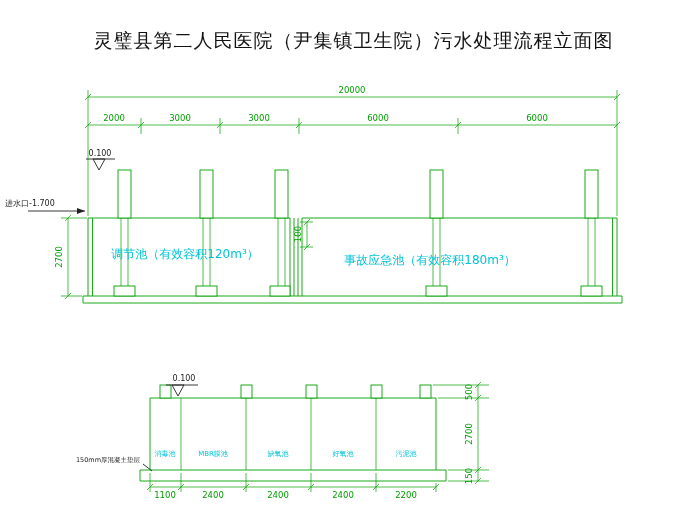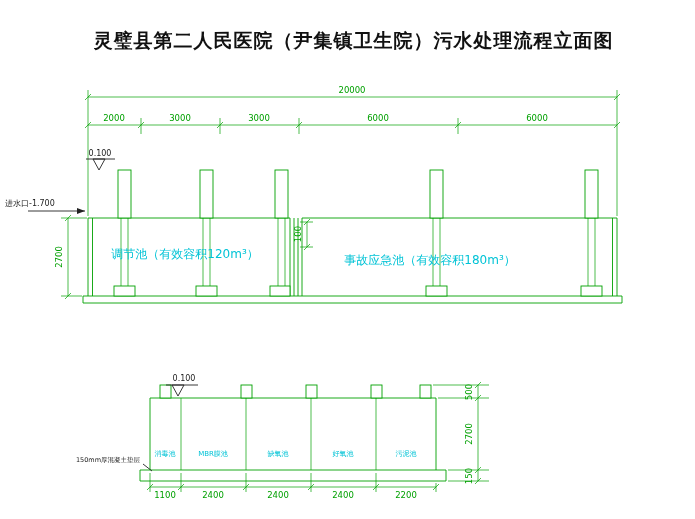--- a/index.html
+++ b/index.html
@@ -1,19 +1,19 @@
 <!DOCTYPE html>
 <html><head>
 <meta charset="utf-8">
 <style>
   html,body{margin:0;padding:0;background:#e8e8e8;}
   .canvas{position:relative;width:695px;height:519px;background:#ffffff;overflow:hidden;
           font-family:"DejaVu Sans",sans-serif;}
   .title{position:absolute;left:0;right:0;top:28px;text-align:center;
-         font-family:"DejaVu Serif","DejaVu Sans",serif;font-size:19px;font-weight:bold;
+         font-family:"DejaVu Serif","DejaVu Sans",serif;font-size:19px;font-weight:normal;
          color:#111;letter-spacing:1px;padding-left:12px;}
   svg{position:absolute;left:0;top:0;}
   .ln{stroke:#00A000;stroke-width:0.9;fill:none;}
   .ln-thin{stroke:#00A000;stroke-width:0.7;fill:none;}
   .ln-blk{stroke:#222;stroke-width:0.9;fill:none;}
   .fill-blk{fill:#222;stroke:none;}
   .box{stroke:#00A000;stroke-width:0.9;fill:#ffffff;}
   .t-dim{font:8.5px "DejaVu Sans",sans-serif;fill:#00A000;}
   .t-blk{font:8px "DejaVu Sans",sans-serif;fill:#222;}
   .t-blk-xs{font:6.5px "DejaVu Sans",sans-serif;fill:#222;}

